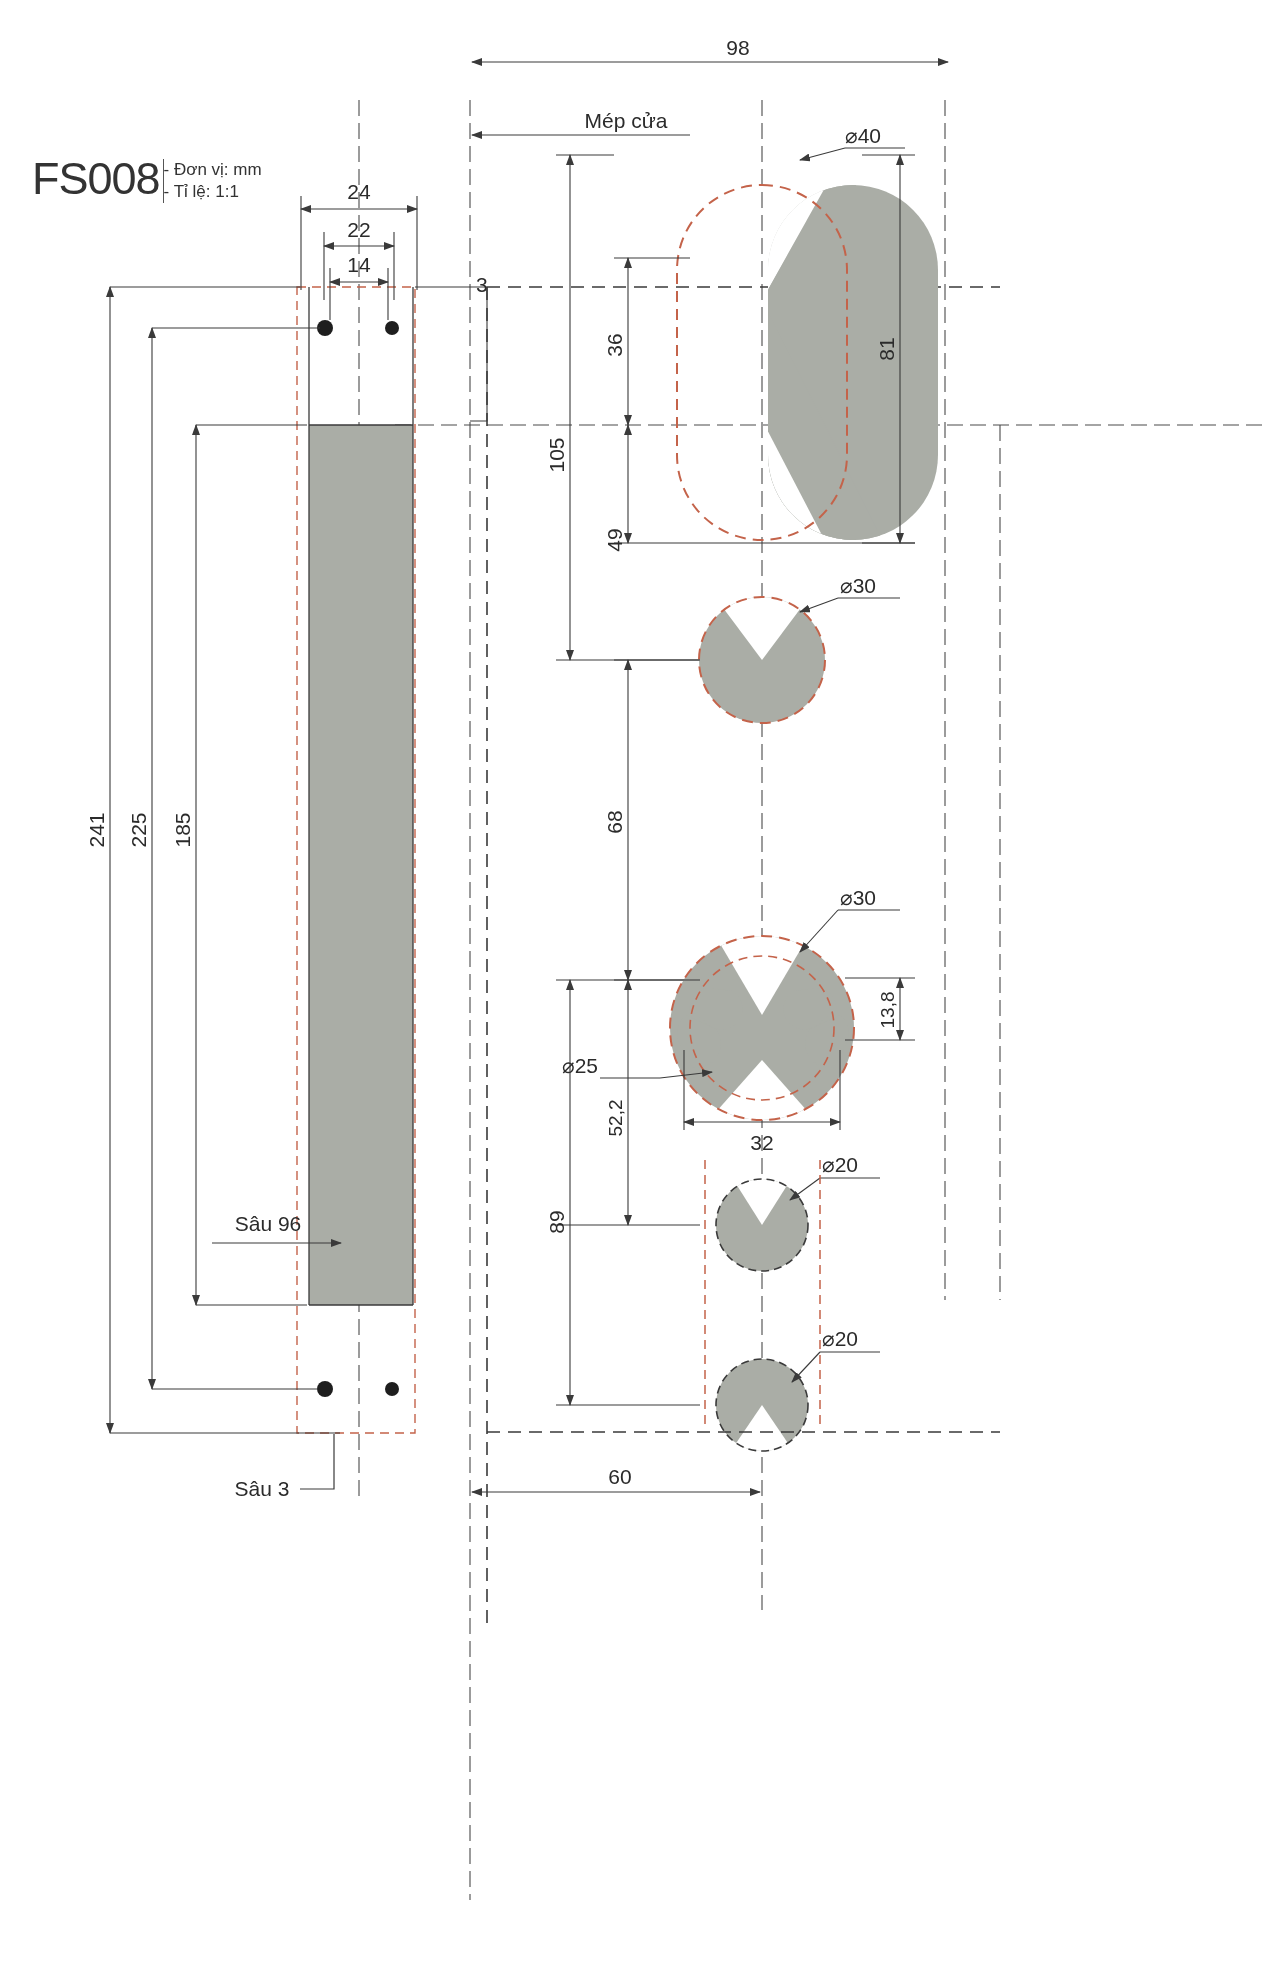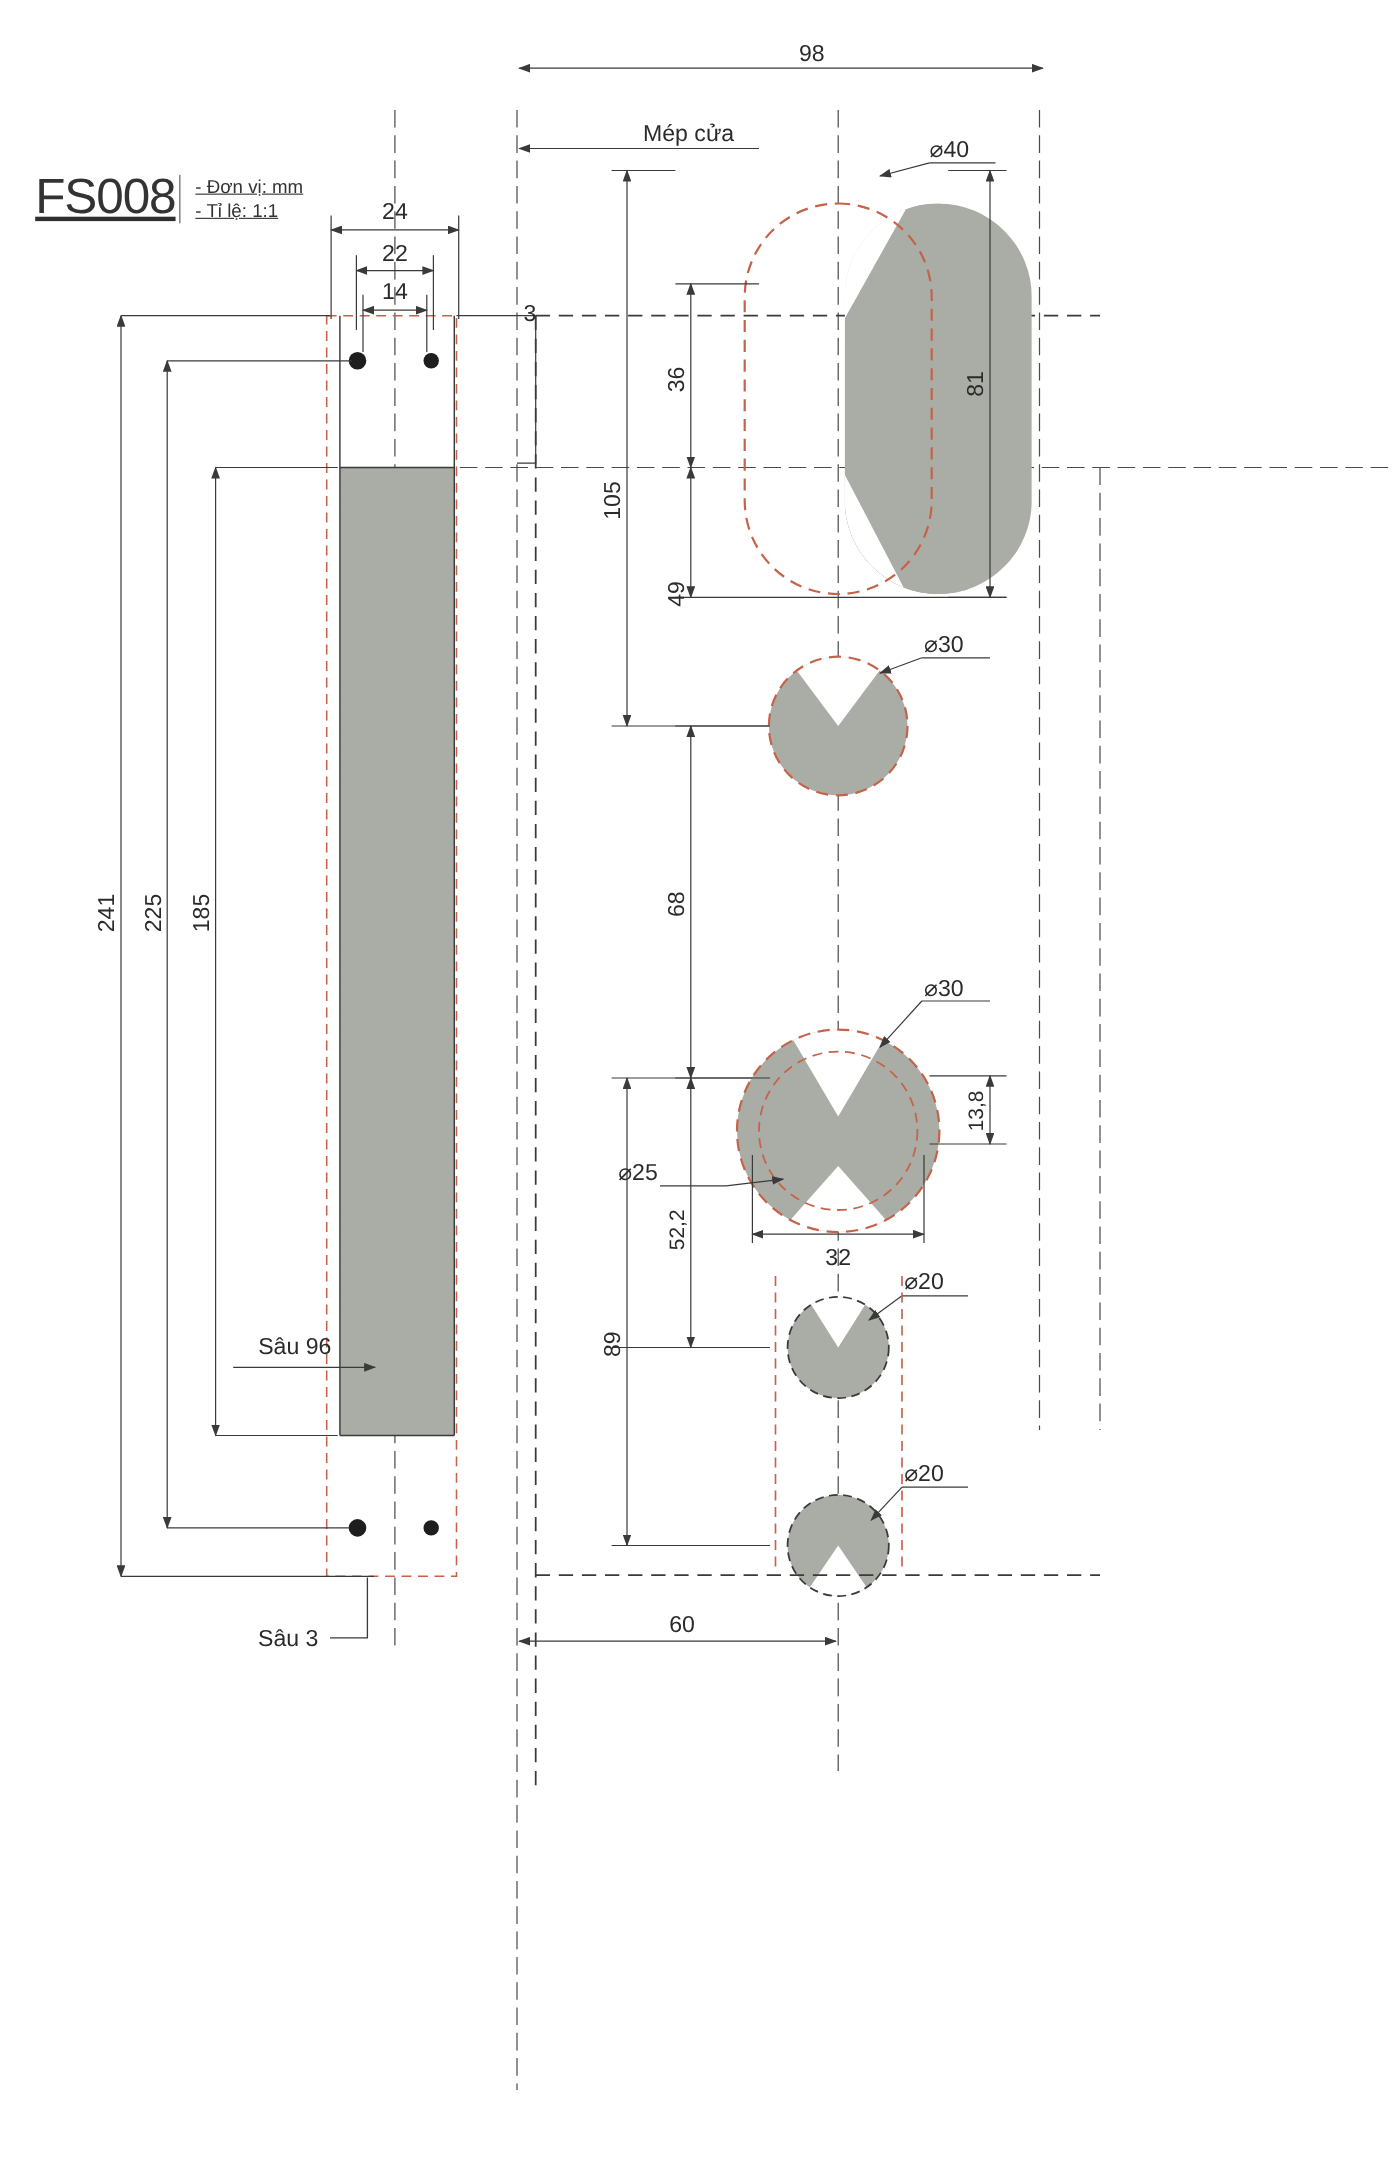--- a/index.html
+++ b/index.html
@@ -7,23 +7,23 @@
        font-family:"Liberation Sans", sans-serif;color:#2f2f2f;}
   #sheet{position:absolute;left:0;top:0;width:1268px;height:1961px;}
   .brand{position:absolute;left:28px;top:8px;}
   .brand-name{font-family:"Liberation Sans", sans-serif;font-size:62px;font-weight:bold;
       font-style:italic;letter-spacing:-1px;color:#3a3a3a;line-height:64px;
       transform:scaleX(1.06);transform-origin:left center;}
   .brand-reg{font-size:16px;vertical-align:super;font-style:normal;font-weight:normal;}
   .brand-sub{font-family:"Liberation Sans", sans-serif;font-size:25px;font-weight:bold;
       letter-spacing:0px;color:#3a3a3a;margin-top:4px;transform:scaleX(0.86);
       transform-origin:left center;}
-  .model-row{position:absolute;left:32px;top:155px;display:flex;align-items:flex-start;text-decoration:underline;}
+  .model-row{position:absolute;left:32px;top:155px;display:flex;align-items:flex-start;}
   .model-code{font-size:45px;color:#333;line-height:48px;letter-spacing:-1px;}
-  .model-meta{border-left:1.4px solid #555;margin-left:3px;padding-left:14px;
+  .model-meta{border-left:1.4px solid #555;margin-left:3px;padding-left:0;
       font-size:17px;line-height:22px;color:#333;margin-top:4px;}
   svg{position:absolute;left:0;top:0;}
   text{font-family:"Liberation Sans", sans-serif;fill:#2b2b2b;}
   .dim{font-size:21px;}
   .dimsm{font-size:19px;}
   .lbl{font-size:21px;}
 </style>
 </head>
 <body>
 

